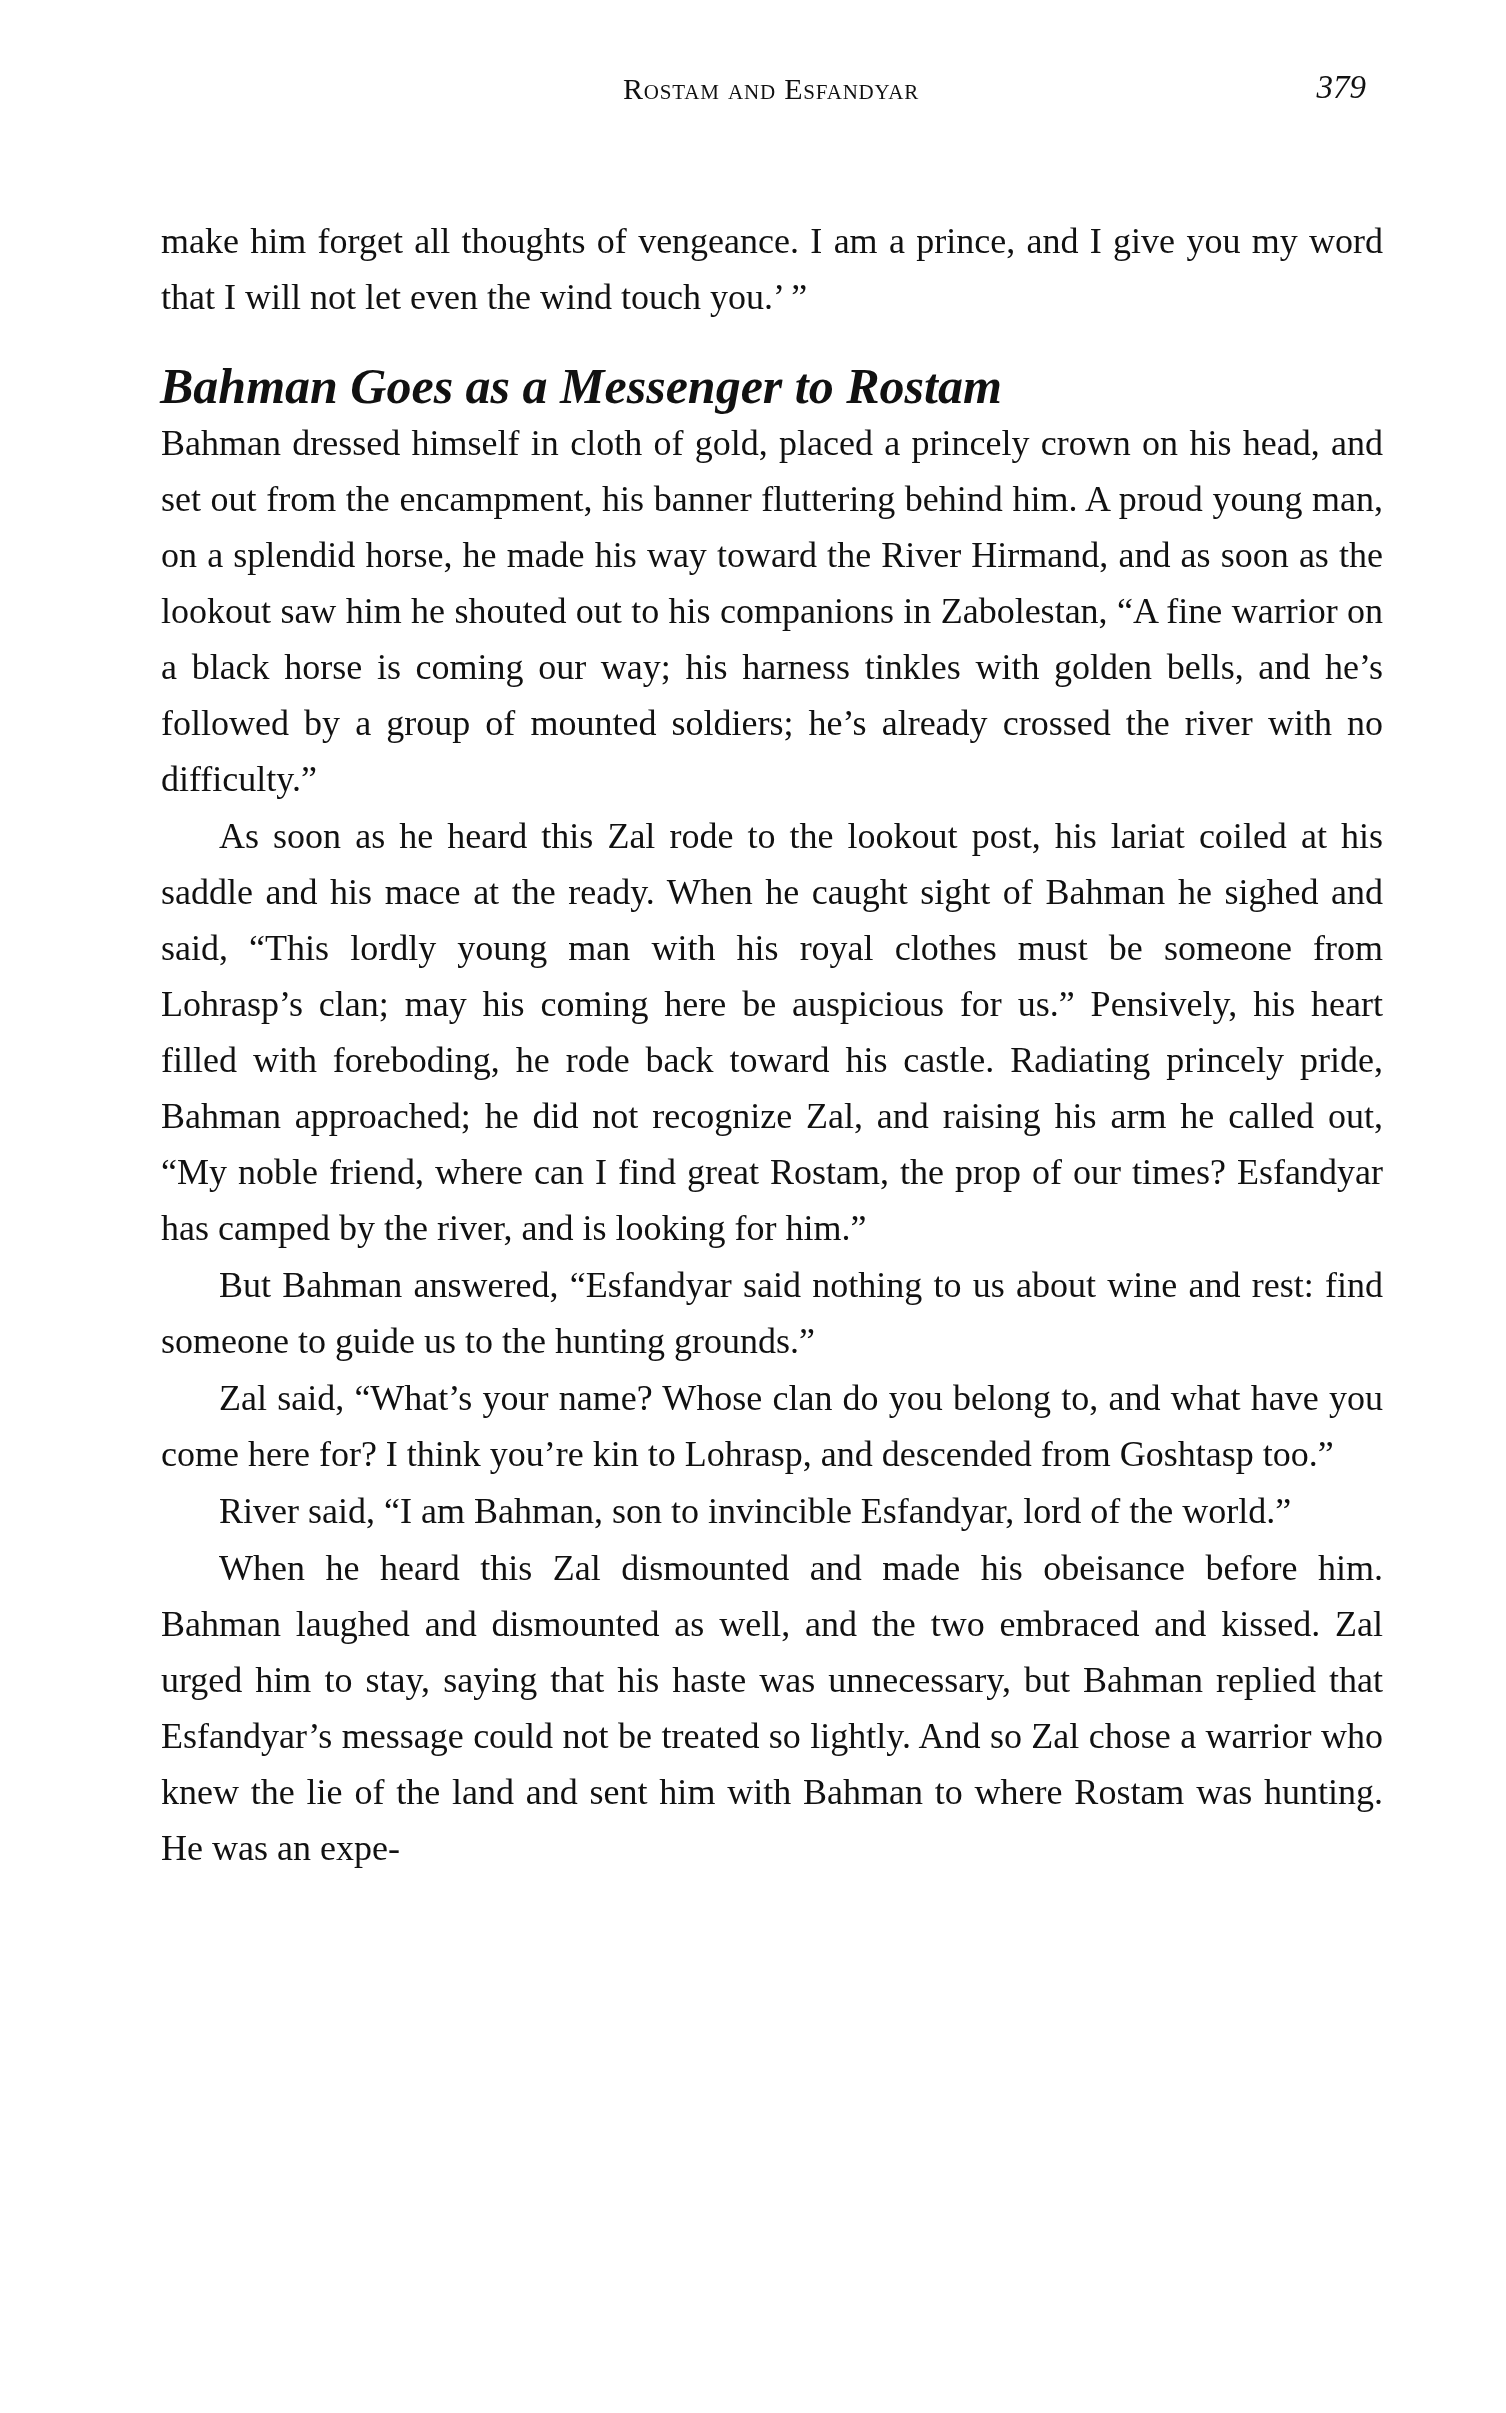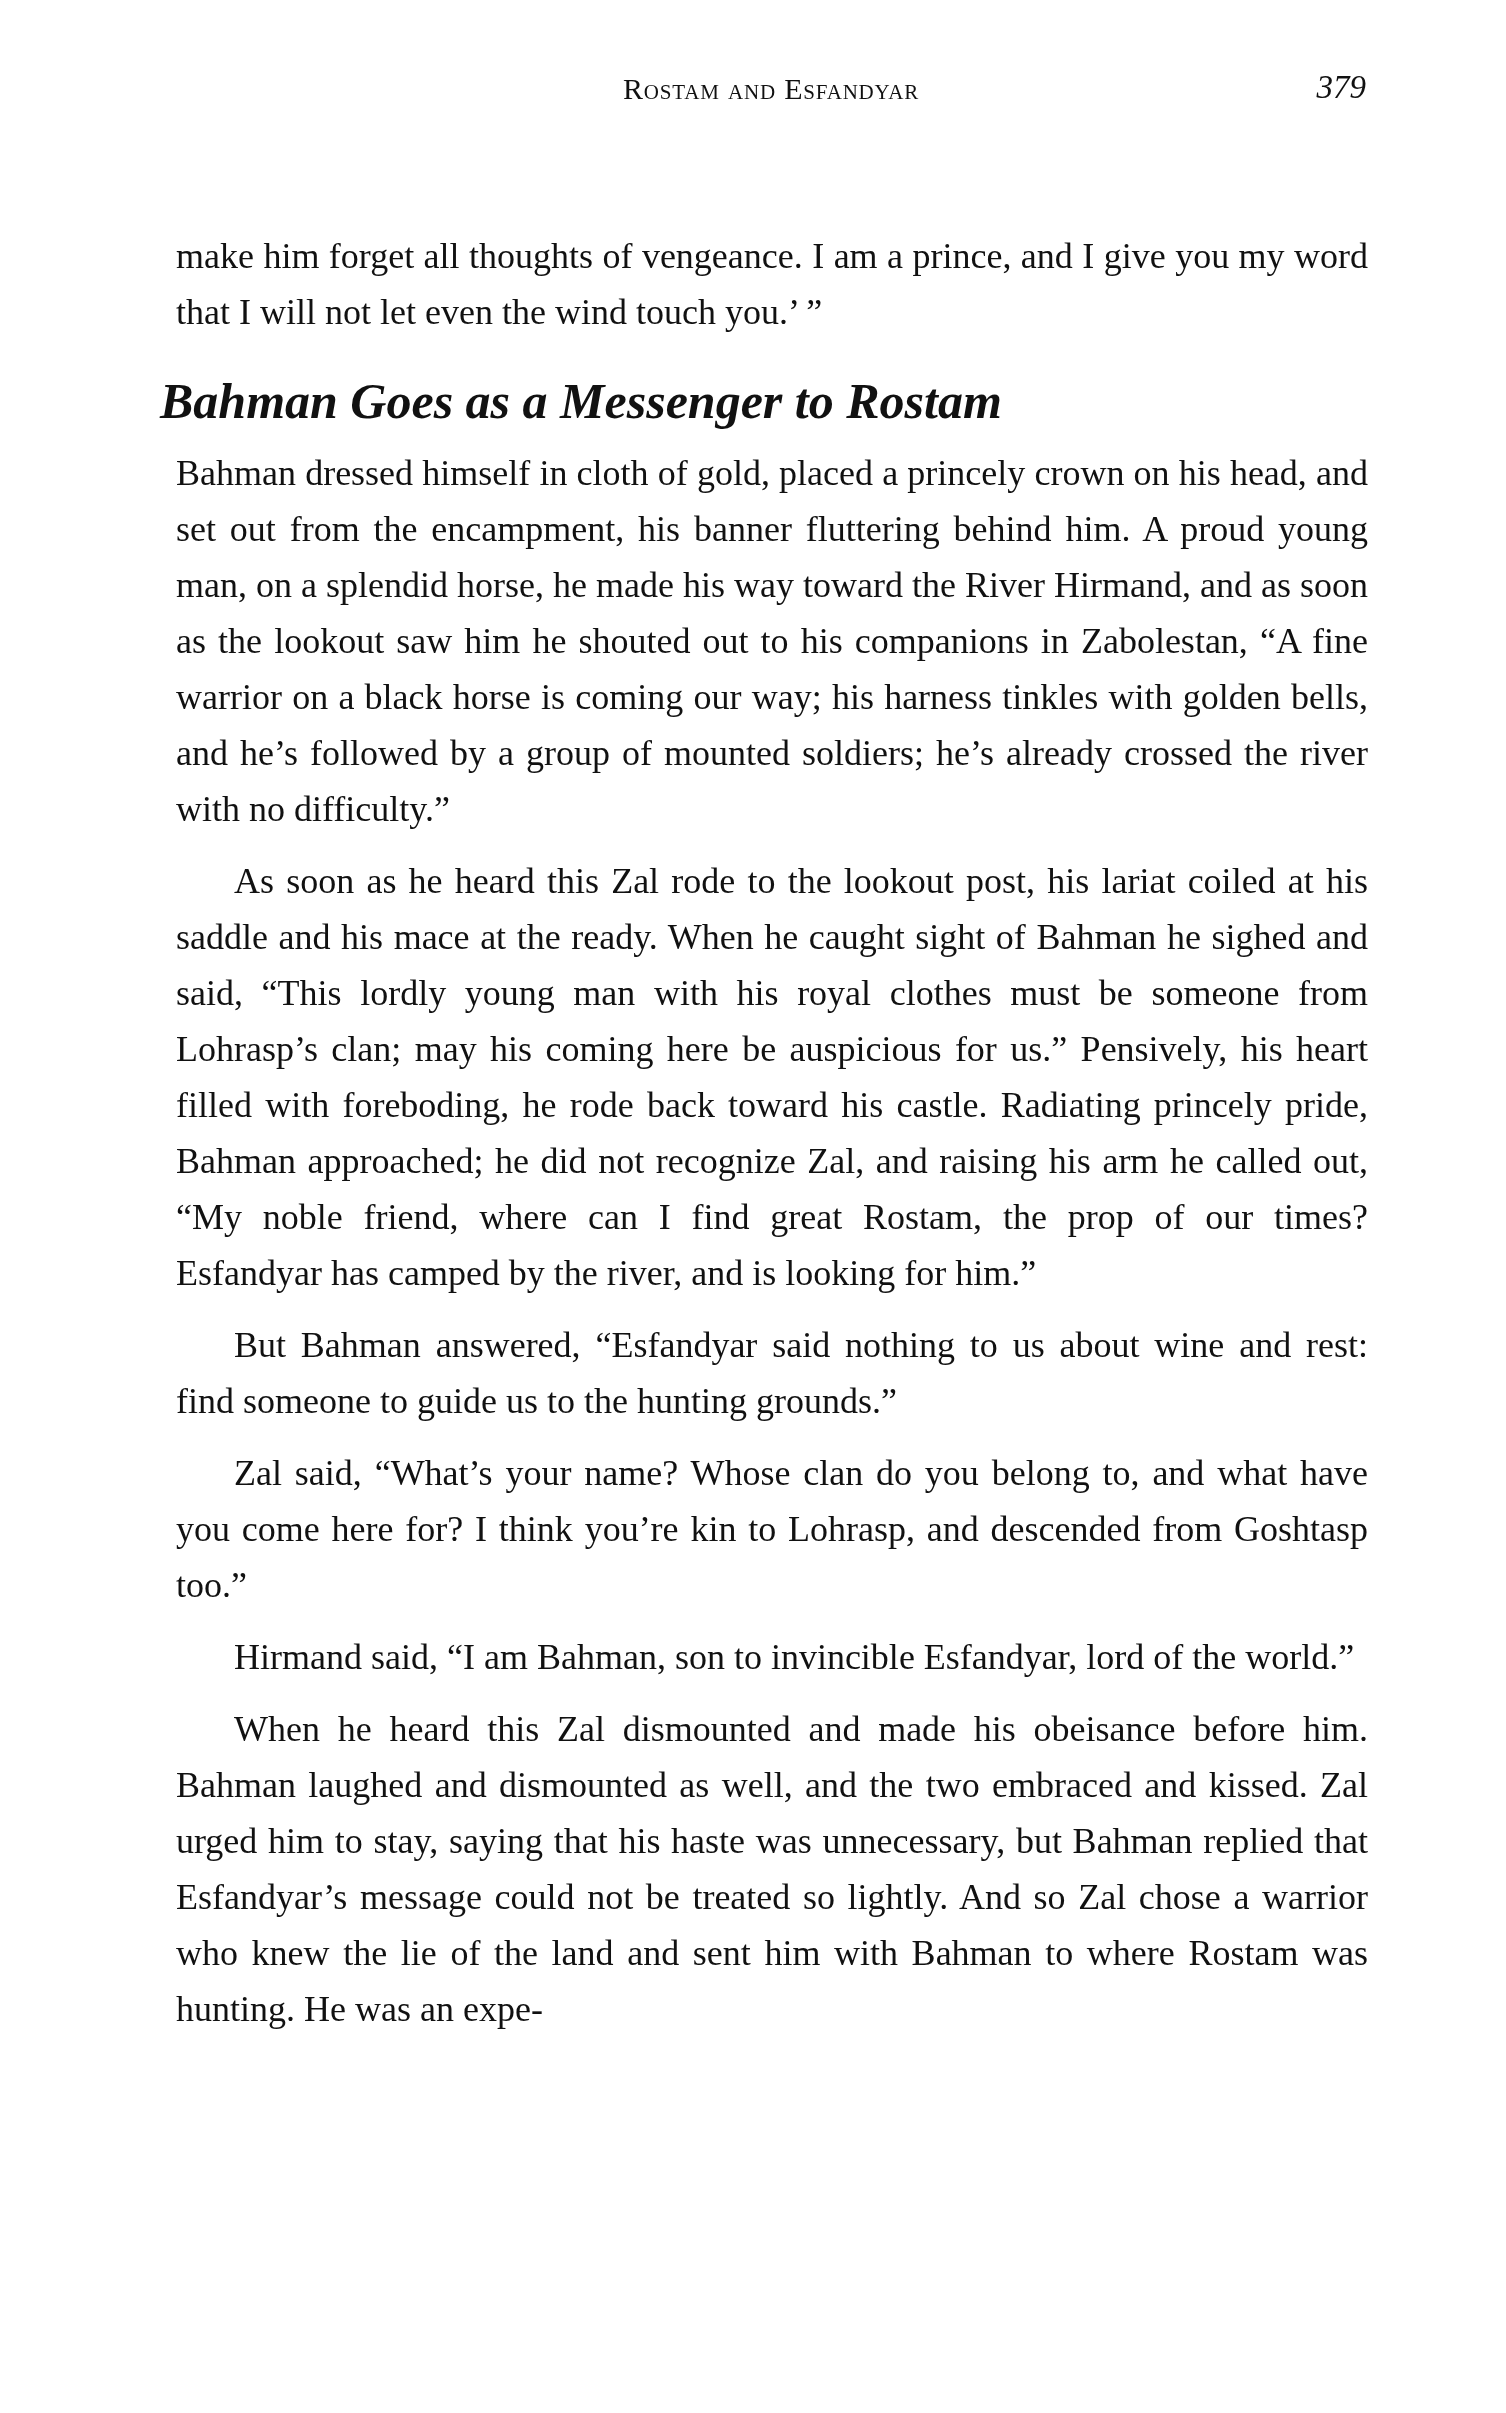--- a/index.html
+++ b/index.html
@@ -4,38 +4,38 @@
 <style>
   html, body { margin: 0; padding: 0; background: #ffffff; }
   body { width: 1506px; height: 2413px; position: relative; overflow: hidden;
          font-family: "Liberation Serif", "DejaVu Serif", serif; color: #111111; }
   .page { position: absolute; left: 0; top: 0; width: 1506px; height: 2413px; }
   .running-head { position: absolute; top: 69px; left: 160px; width: 1222px; height: 47px; }
   .running-title { position: absolute; left: 0; right: 0; text-align: center; font-size: 30px;
                    font-variant: small-caps; letter-spacing: 0.8px; top: 3.1px; }
   .folio { position: absolute; right: 16px; top: 0; font-size: 33px; font-style: italic; }
   .text-block { position: absolute; left: 160px; top: 212px; width: 1224px; }
-  .para { font-size: 36px; line-height: 56px; text-align: justify; margin: 16px; hyphens: none; }
+  .para { font-size: 36px; line-height: 56px; text-align: justify; margin: 1px; hyphens: none; }
   .para.indent { text-indent: 58px; }
   .para.first { text-indent: 0; }
   .heading { font-size: 50px; font-style: italic; font-weight: bold; margin: 34px 0 0 0; line-height: 55px; }
 </style>
 </head>
 <body>
 
 <div class="page">
   <div class="running-head">
     <div class="running-title">Rostam and Esfandyar</div>
     <div class="folio">379</div>
   </div>
 
   <div class="text-block">
     <p class="para first">make him forget all thoughts of vengeance. I am a prince, and I give you my word that I will not let even the wind touch you.’ ”</p>
     <h2 class="heading">Bahman Goes as a Messenger to Rostam</h2>
     <p class="para first">Bahman dressed himself in cloth of gold, placed a princely crown on his head, and set out from the encampment, his banner fluttering behind him. A proud young man, on a splendid horse, he made his way toward the River Hirmand, and as soon as the lookout saw him he shouted out to his companions in Zabolestan, “A fine warrior on a black horse is coming our way; his harness tinkles with golden bells, and he’s followed by a group of mounted soldiers; he’s already crossed the river with no difficulty.”</p>
     <p class="para indent">As soon as he heard this Zal rode to the lookout post, his lariat coiled at his saddle and his mace at the ready. When he caught sight of Bahman he sighed and said, “This lordly young man with his royal clothes must be someone from Lohrasp’s clan; may his coming here be auspicious for us.” Pensively, his heart filled with foreboding, he rode back toward his castle. Radiating princely pride, Bahman approached; he did not recognize Zal, and raising his arm he called out, “My noble friend, where can I find great Rostam, the prop of our times? Esfandyar has camped by the river, and is looking for him.”</p>
     <p class="para indent">But Bahman answered, “Esfandyar said nothing to us about wine and rest: find someone to guide us to the hunting grounds.”</p>
     <p class="para indent">Zal said, “What’s your name? Whose clan do you belong to, and what have you come here for? I think you’re kin to Lohrasp, and descended from Goshtasp too.”</p>
-    <p class="para indent">Hirmand said, “I am Bahman, son to invincible Esfandyar, lord of the world.”</p>
+    <p class="para indent">River said, “I am Bahman, son to invincible Esfandyar, lord of the world.”</p>
     <p class="para indent">When he heard this Zal dismounted and made his obeisance before him. Bahman laughed and dismounted as well, and the two embraced and kissed. Zal urged him to stay, saying that his haste was unnecessary, but Bahman replied that Esfandyar’s message could not be treated so lightly. And so Zal chose a warrior who knew the lie of the land and sent him with Bahman to where Rostam was hunting. He was an expe-</p>
   </div>
 </div>
 
 
 </body></html>

